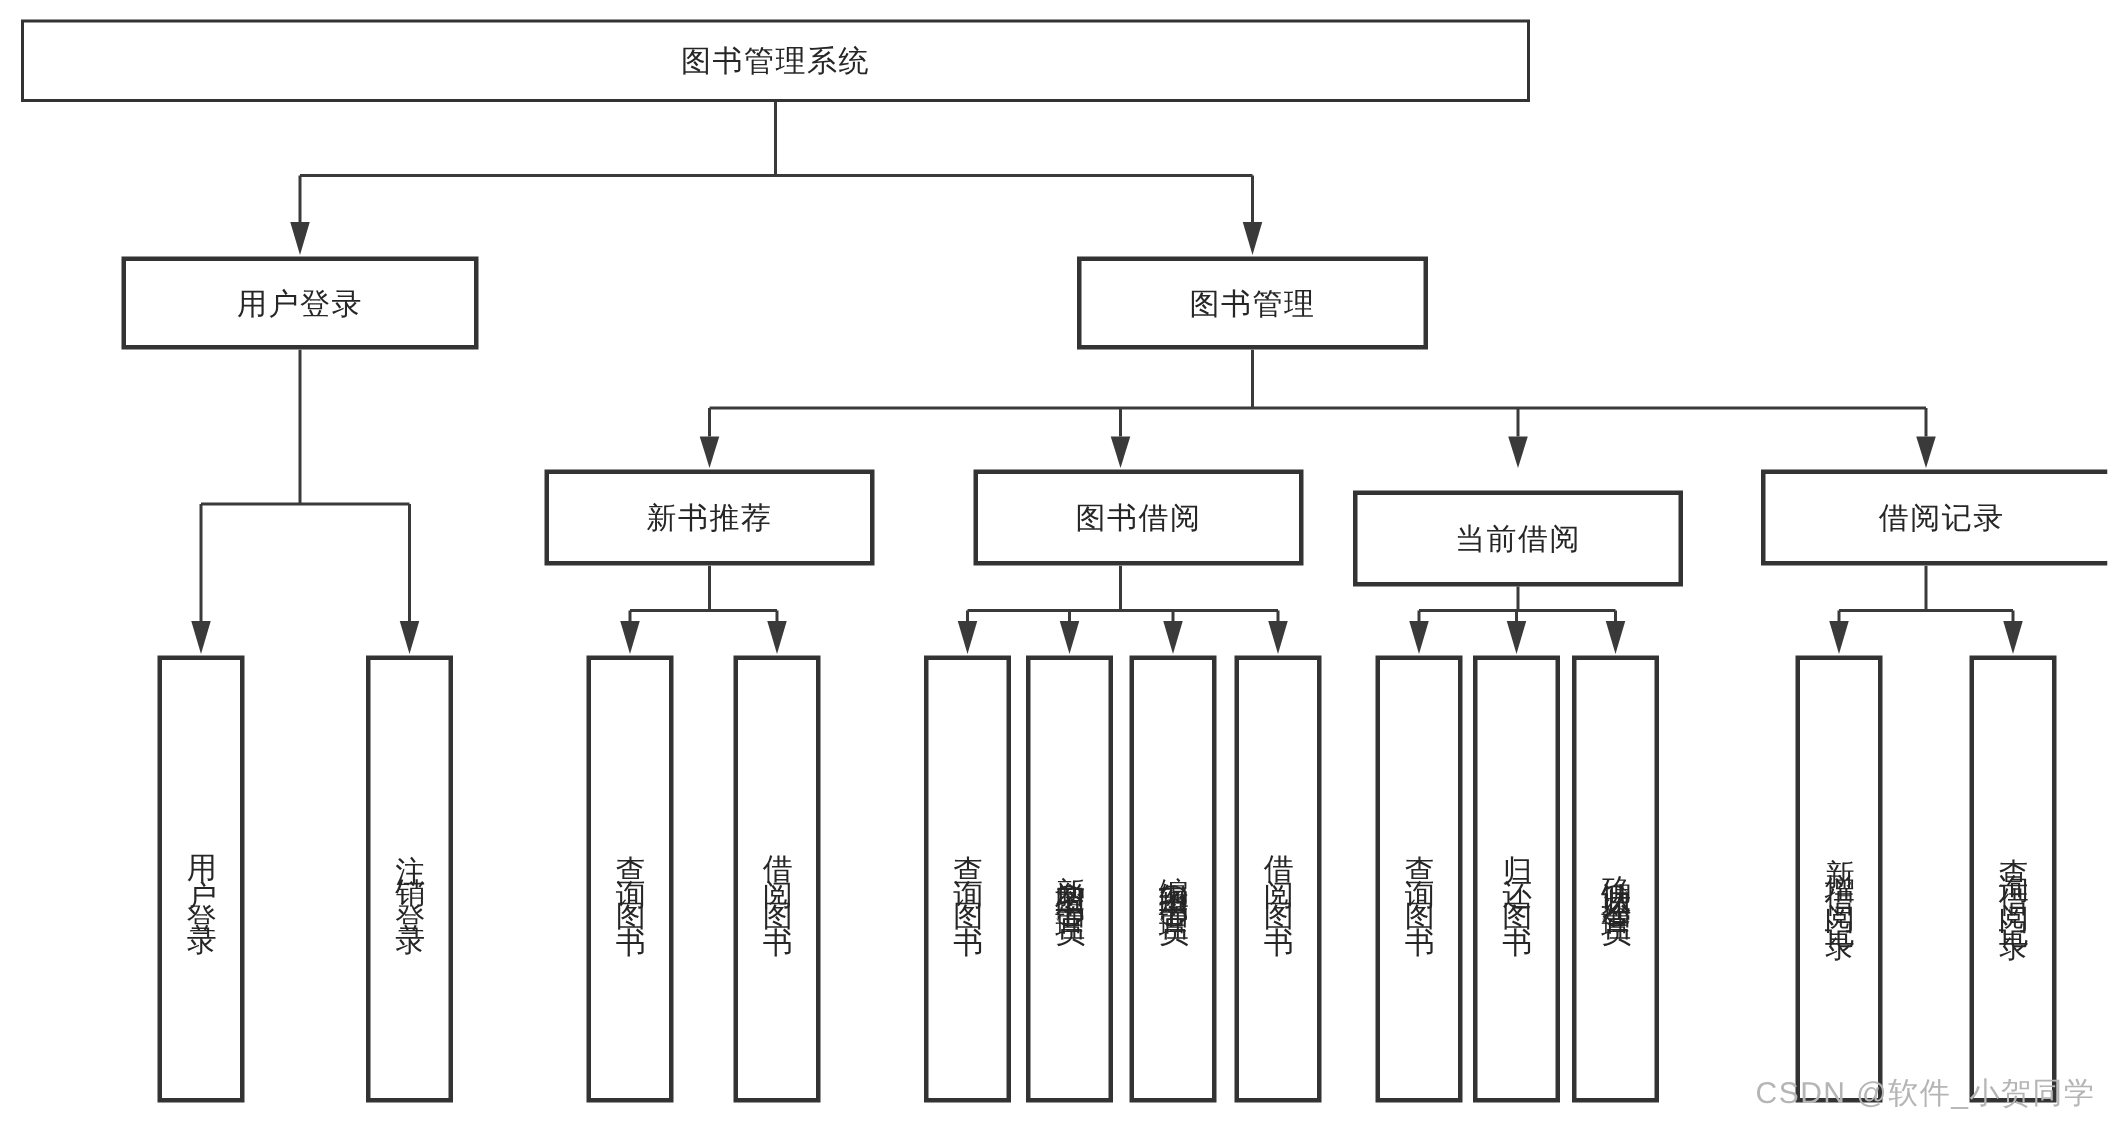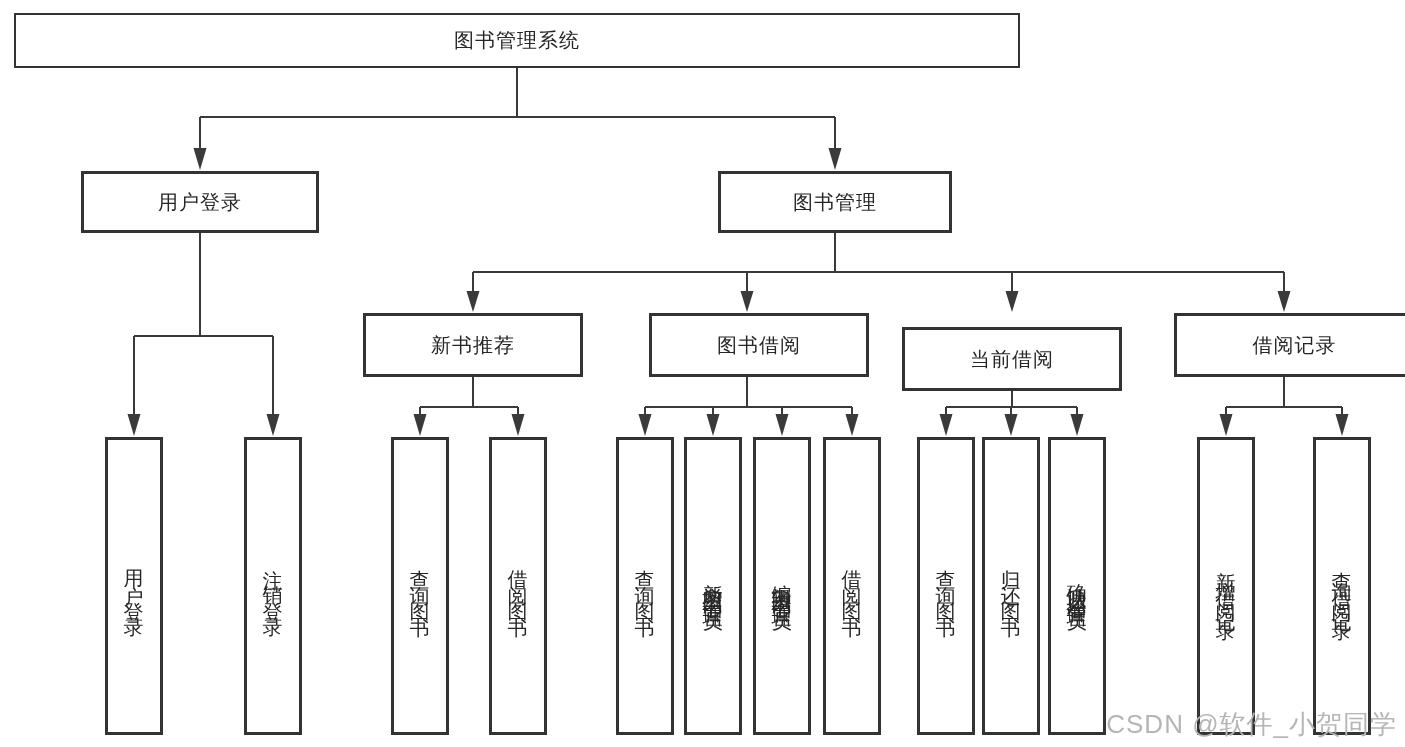--- a/index.html
+++ b/index.html
@@ -28,21 +28,21 @@
   .vlabel{
     writing-mode:vertical-rl;
     text-orientation:mixed;
     font-size:20px;
     line-height:1.1;
     white-space:nowrap;
   }
   #watermark{
     position:absolute;
     right:8px;bottom:5px;
-    font-size:26px;
+    font-size:20px;
     letter-spacing:1px;
     color:var(--watermark,#b5b5b5);
     z-index:3;
     white-space:nowrap;
   }
 </style>
 </head>
 <body>
 
 <div id="stage" style="--line: #3a3a3a; --border: #333333; --text: #262626; --watermark: #b5b5b5; --bg: #ffffff;">

